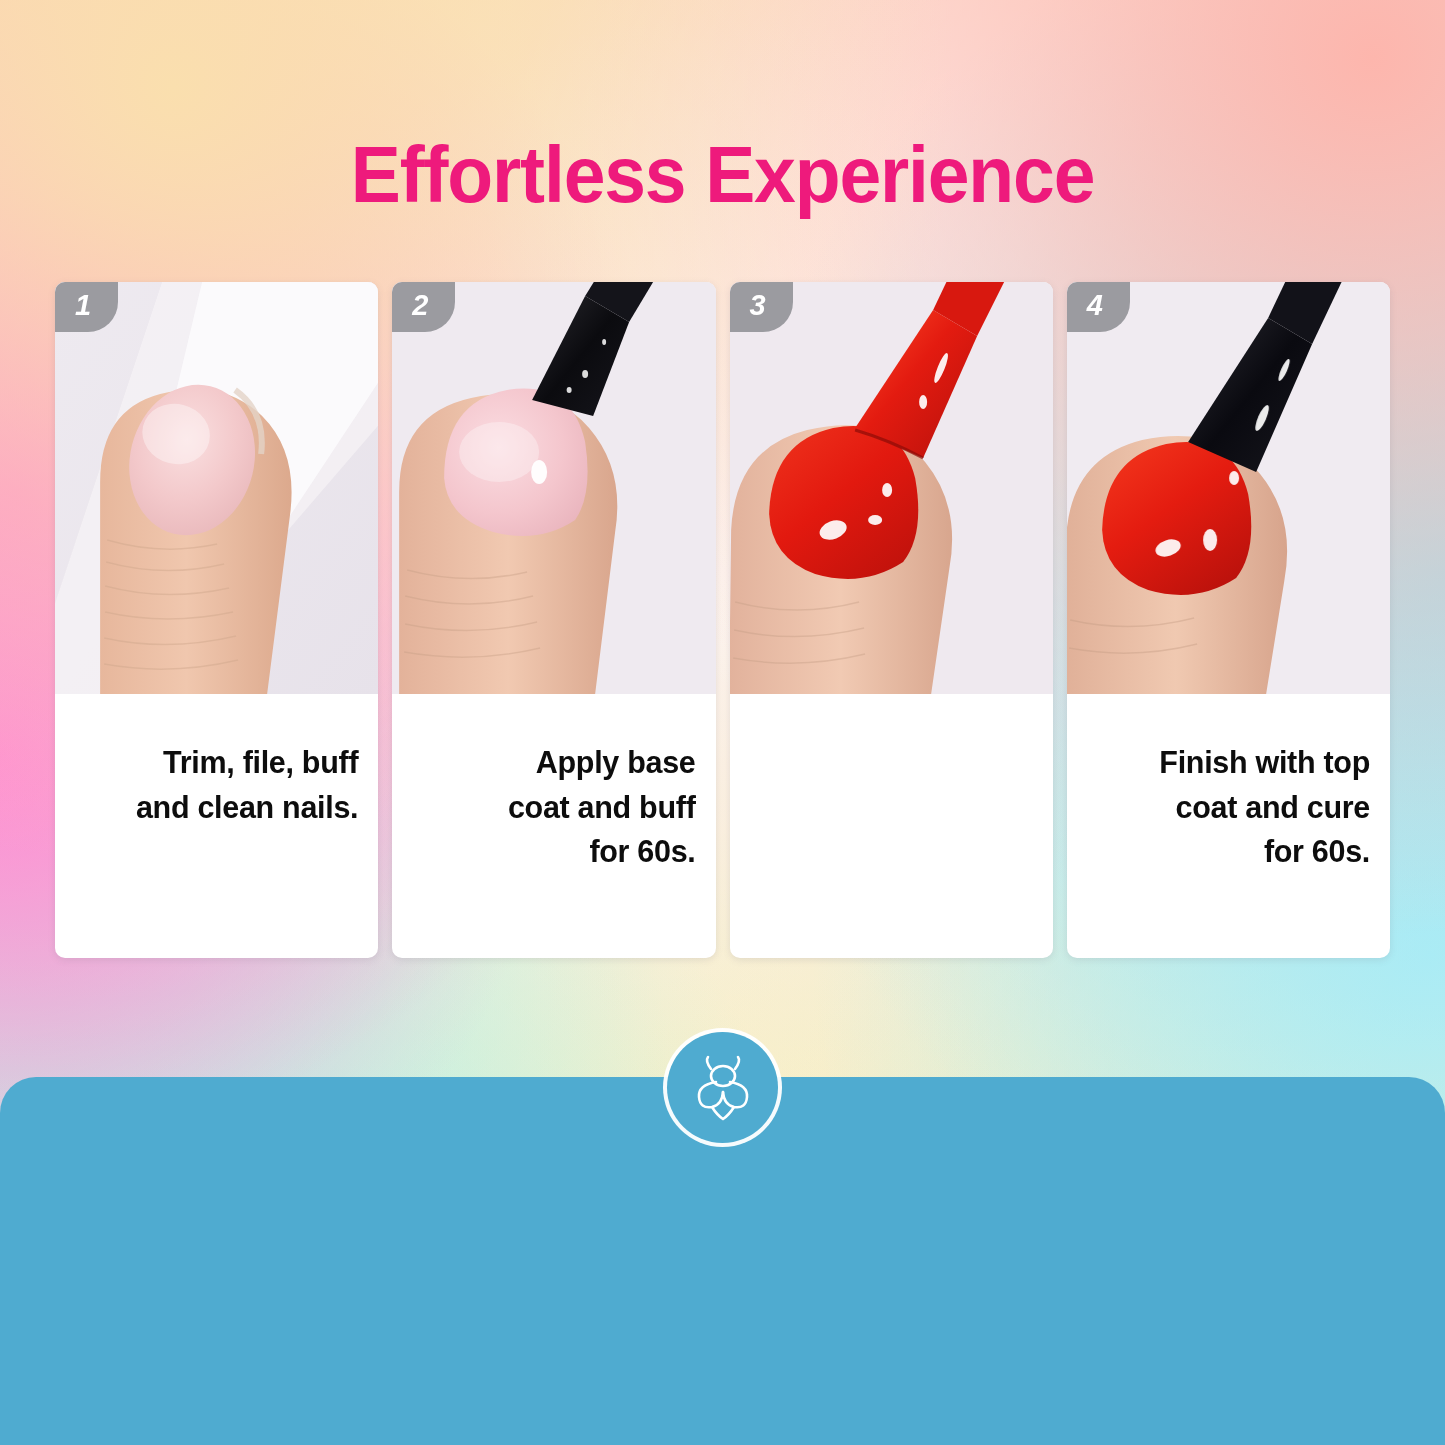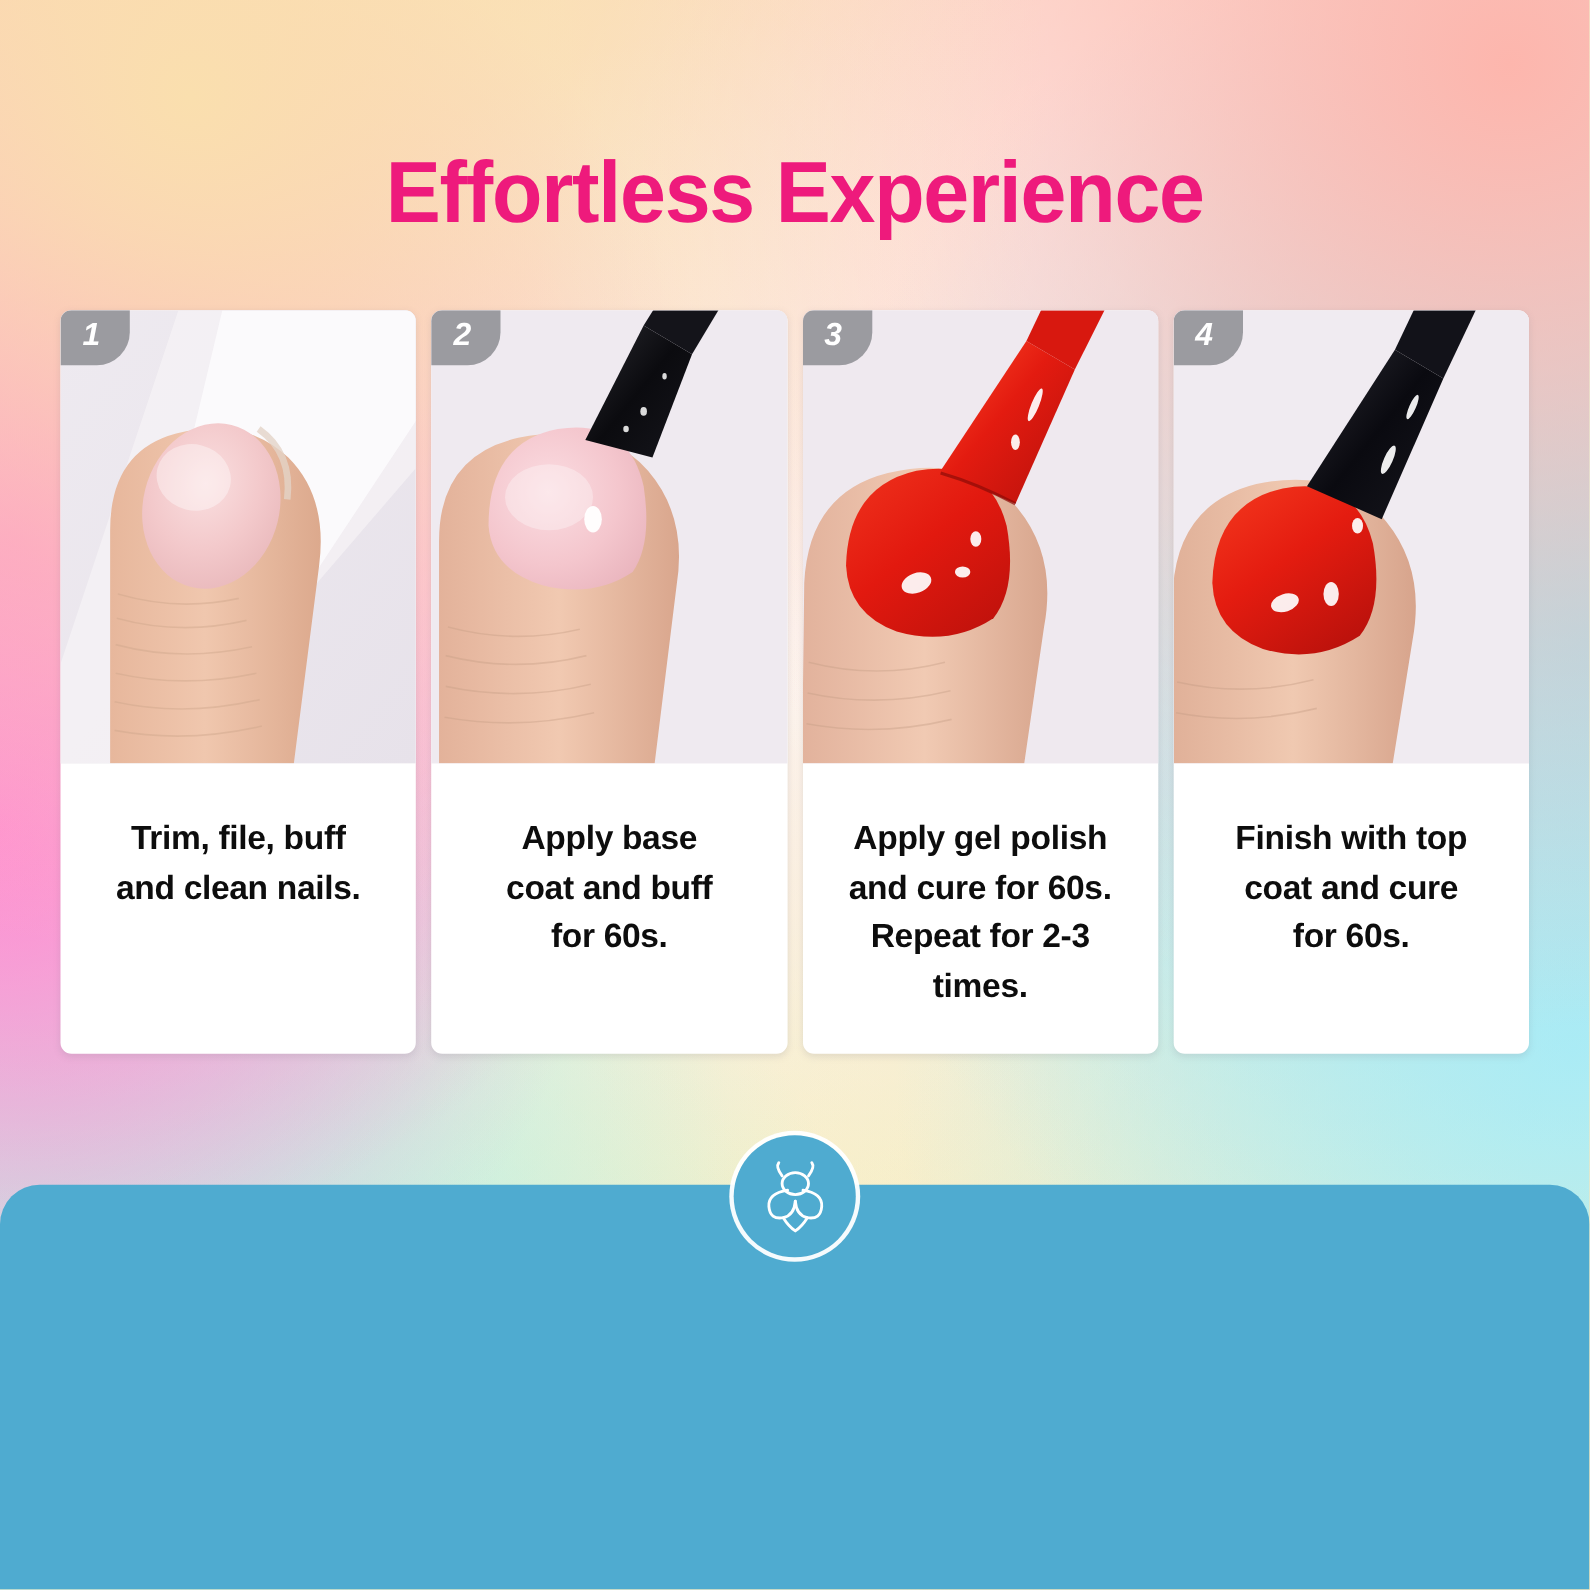--- a/index.html
+++ b/index.html
@@ -42,21 +42,21 @@
         overflow:hidden;position:relative;
         box-shadow:0 2px 7px rgba(120,110,130,.17);
         display:flex;flex-direction:column;}
   .photo{height:412px;position:relative;overflow:hidden;background:#efeaef;}
   .badge{position:absolute;top:0;left:0;width:63px;height:50px;
          background:#9b9ba0;border-bottom-right-radius:30px;
          color:#fff;font-size:29px;font-style:italic;font-weight:bold;
          display:flex;align-items:center;justify-content:center;
          padding-right:7px;padding-bottom:3px;box-sizing:border-box;z-index:3;}
   .caption{flex:1;display:block;padding:46px 20px 0;box-sizing:border-box;
-           text-align:center;font-size:30.5px;font-weight:bold;color:#0d0d0d;
+           text-align:right;font-size:30.5px;font-weight:bold;color:#0d0d0d;
            line-height:1.46;letter-spacing:-.3px;white-space:pre-line;}
 
   
   .photo svg{position:absolute;inset:0;width:100%;height:100%;}
 
   
   #logo-badge{position:absolute;left:667px;top:1032px;width:111px;height:111px;
               border-radius:50%;background:#4fabd0;z-index:6;
               box-shadow:0 0 0 4px rgba(255,255,255,.95);
               display:flex;align-items:center;justify-content:center;}
@@ -209,24 +209,20 @@
         </g>
         <path d="M128,148 Q162,158 196,176" stroke="#8d0b07" stroke-width="3" fill="none" opacity=".7"></path>
         <g stroke="#c59e86" stroke-width="1.5" opacity=".4" fill="none">
           <path d="M8,320 q62,16 124,0"></path>
             <path d="M7,348 q64,14 130,-2"></path>
           <path d="M6,376 q66,12 132,-4"></path>
         </g>
       </svg>
     </div>
     <div class="badge">3</div>
-    <div class="caption">Apply gel polish
-and cure for 60s.
-Repeat for 2-3
-times.</div>
   </div>
 
   <div class="card">
     <div class="photo">
       <svg viewBox="0 0 329 412" preserveAspectRatio="xMidYMid slice">
         <defs>
           <linearGradient id="skin4" x1="0" y1="0" x2="1" y2="0">
             <stop offset="0" stop-color="#e0b098"></stop>
               <stop offset=".5" stop-color="#f0c9b1"></stop>
             <stop offset="1" stop-color="#d7a48c"></stop>

